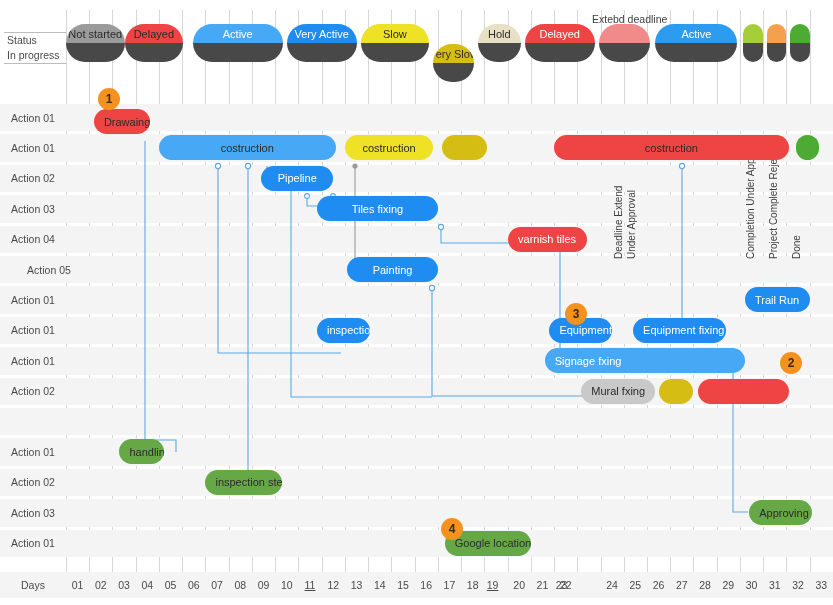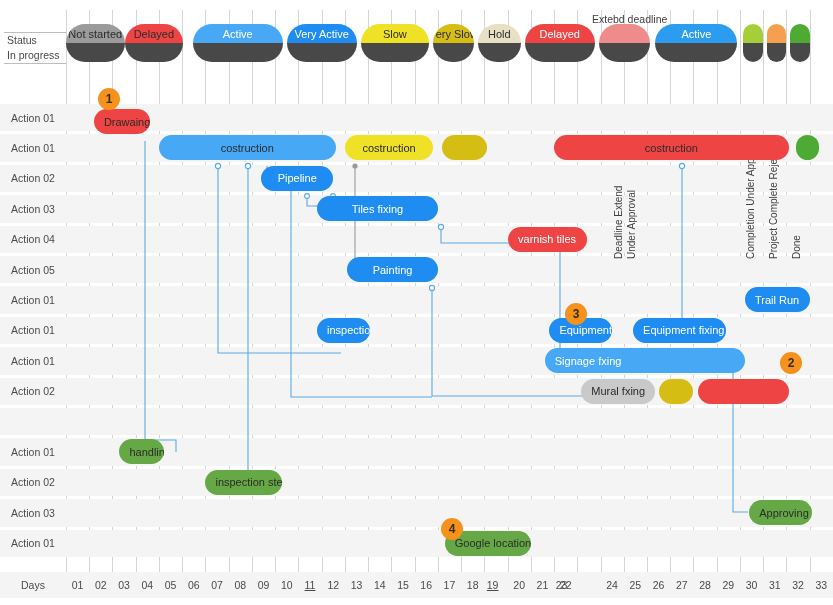--- a/index.html
+++ b/index.html
@@ -120,21 +120,21 @@
     <div class="statusbox">
       <div>Status</div>
       <div>In progress</div>
     </div>
     <div id="rowlabels">
         <div class="rowlabel" style="top: 94px; height: 27.4px;">Action 01</div>
         <div class="rowlabel" style="top: 124.4px; height: 27.4px;">Action 01</div>
         <div class="rowlabel" style="top: 154.8px; height: 27.4px;">Action 02</div>
         <div class="rowlabel" style="top: 185.2px; height: 27.4px;">Action 03</div>
         <div class="rowlabel" style="top: 215.6px; height: 27.4px;">Action 04</div>
-        <div class="rowlabel" style="top: 246px; height: 27.4px;">Action 05</div>
+        <div class="rowlabel" style="top: 246px; height: 27.4px; padding-left: 16px;">Action 05</div>
         <div class="rowlabel" style="top: 276.4px; height: 27.4px;">Action 01</div>
         <div class="rowlabel" style="top: 306.8px; height: 27.4px;">Action 01</div>
         <div class="rowlabel" style="top: 337.2px; height: 27.4px;">Action 01</div>
         <div class="rowlabel" style="top: 367.6px; height: 27.4px;">Action 02</div>
         <div class="rowlabel" style="top: 398px; height: 27.4px;"></div>
         <div class="rowlabel" style="top: 428.4px; height: 27.4px;">Action 01</div>
         <div class="rowlabel" style="top: 458.8px; height: 27.4px;">Action 02</div>
         <div class="rowlabel" style="top: 489.2px; height: 27.4px;">Action 03</div>
         <div class="rowlabel" style="top: 519.6px; height: 27.4px;">Action 01</div>
       </div>
@@ -160,21 +160,21 @@
       <div class="spill" style="left: 294.7px; width: 68.3079px;">
         <div class="top" style="background: rgb(239, 225, 37);"></div>
         <div class="bot"></div>
         <div class="slab" style="color: rgb(43, 43, 43); margin-top: -18px;">Slow</div>
       </div>
       <div class="spill" style="left: 220.537px; width: 70.2595px;">
         <div class="top" style="background: rgb(30, 140, 240);"></div>
         <div class="bot"></div>
         <div class="slab" style="color: rgb(255, 255, 255); margin-top: -18px;">Very Active</div>
       </div>
-      <div class="spill" style="left: 366.911px; width: 40.9847px;">
+      <div class="spill" style="left: 366.911px; width: 40.9847px; margin-top: 20px;">
         <div class="top" style="background: rgb(214, 189, 20);"></div>
         <div class="bot"></div>
         <div class="slab" style="color: rgb(43, 43, 43); margin-top: -18px;">Very Slow</div>
       </div>
       <div class="spill" style="left: 411.799px; width: 42.9364px;">
         <div class="top" style="background: rgb(232, 224, 196);"></div>
         <div class="bot"></div>
         <div class="slab" style="color: rgb(43, 43, 43); margin-top: -18px;">Hold</div>
       </div>
       <div class="spill" style="left: 458.639px; width: 70.2595px;">

